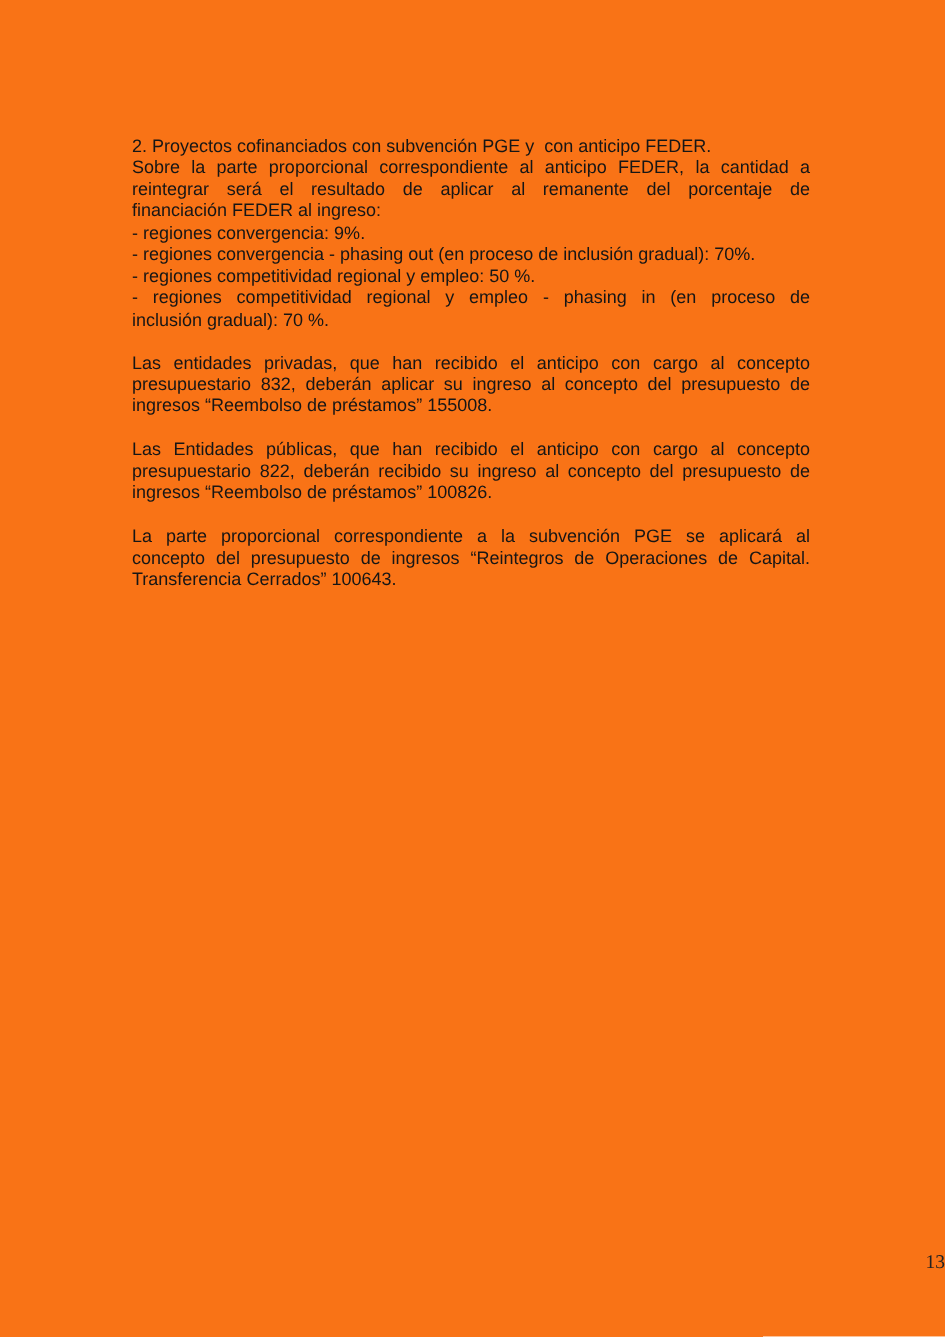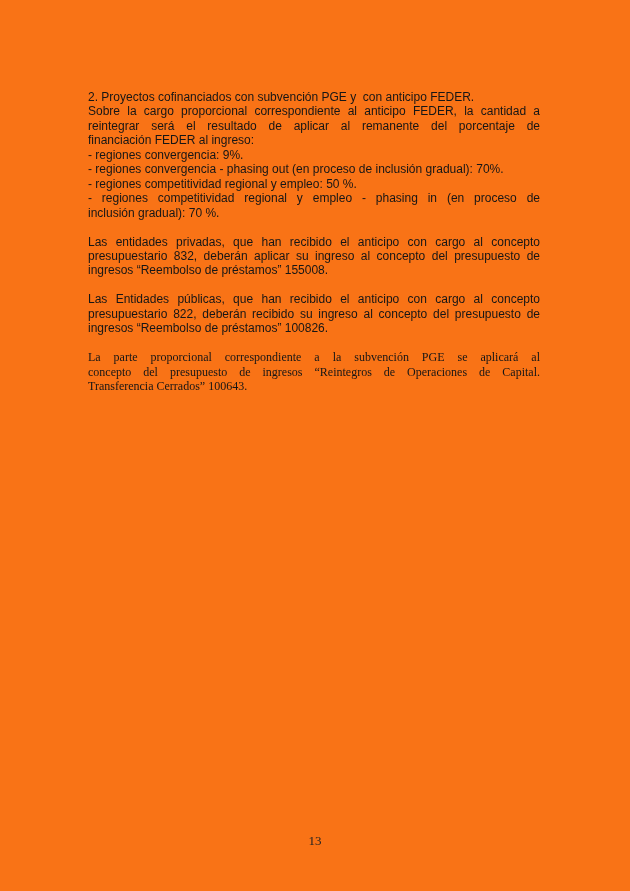--- a/index.html
+++ b/index.html
@@ -22,51 +22,50 @@
     top: 90px;
     width: 452px;
     font-size: 12px;
     line-height: 14.45px;
   }
   .para {
     margin: 0 0 14.45px 0;
   }
   .para:last-child {
     margin-bottom: 0;
-    font-family: Liberation Serif, serif;
   }
   .line {
     white-space: pre;
   }
   .line.j {
     white-space: normal;
     text-align: justify;
     text-align-last: justify;
   }
   .footer {
     position: absolute;
     top: 833px;
     left: 0;
     width: 630px;
-    text-align: center;
+    text-align: right;
     font-family: "Liberation Serif", serif;
     font-size: 13px;
     color: #222222;
   }
 </style>
 </head>
 <body>
 
 <div class="page">
 
   <div class="content">
 
     <div class="para">
       <div class="line">2. Proyectos cofinanciados con subvención PGE y  con anticipo FEDER.</div>
-      <div class="line j">Sobre la cargo proporcional correspondiente al anticipo FEDER, la cantidad a</div>
+      <div class="line j">Sobre la parte proporcional correspondiente al anticipo FEDER, la cantidad a</div>
       <div class="line j">reintegrar será el resultado de aplicar al remanente del porcentaje de</div>
       <div class="line">financiación FEDER al ingreso:</div>
       <div class="line">- regiones convergencia: 9%.</div>
       <div class="line">- regiones convergencia - phasing out (en proceso de inclusión gradual): 70%.</div>
       <div class="line">- regiones competitividad regional y empleo: 50 %.</div>
       <div class="line j">- regiones competitividad regional y empleo - phasing in (en proceso de</div>
       <div class="line">inclusión gradual): 70 %.</div>
     </div>
 
     <div class="para">

